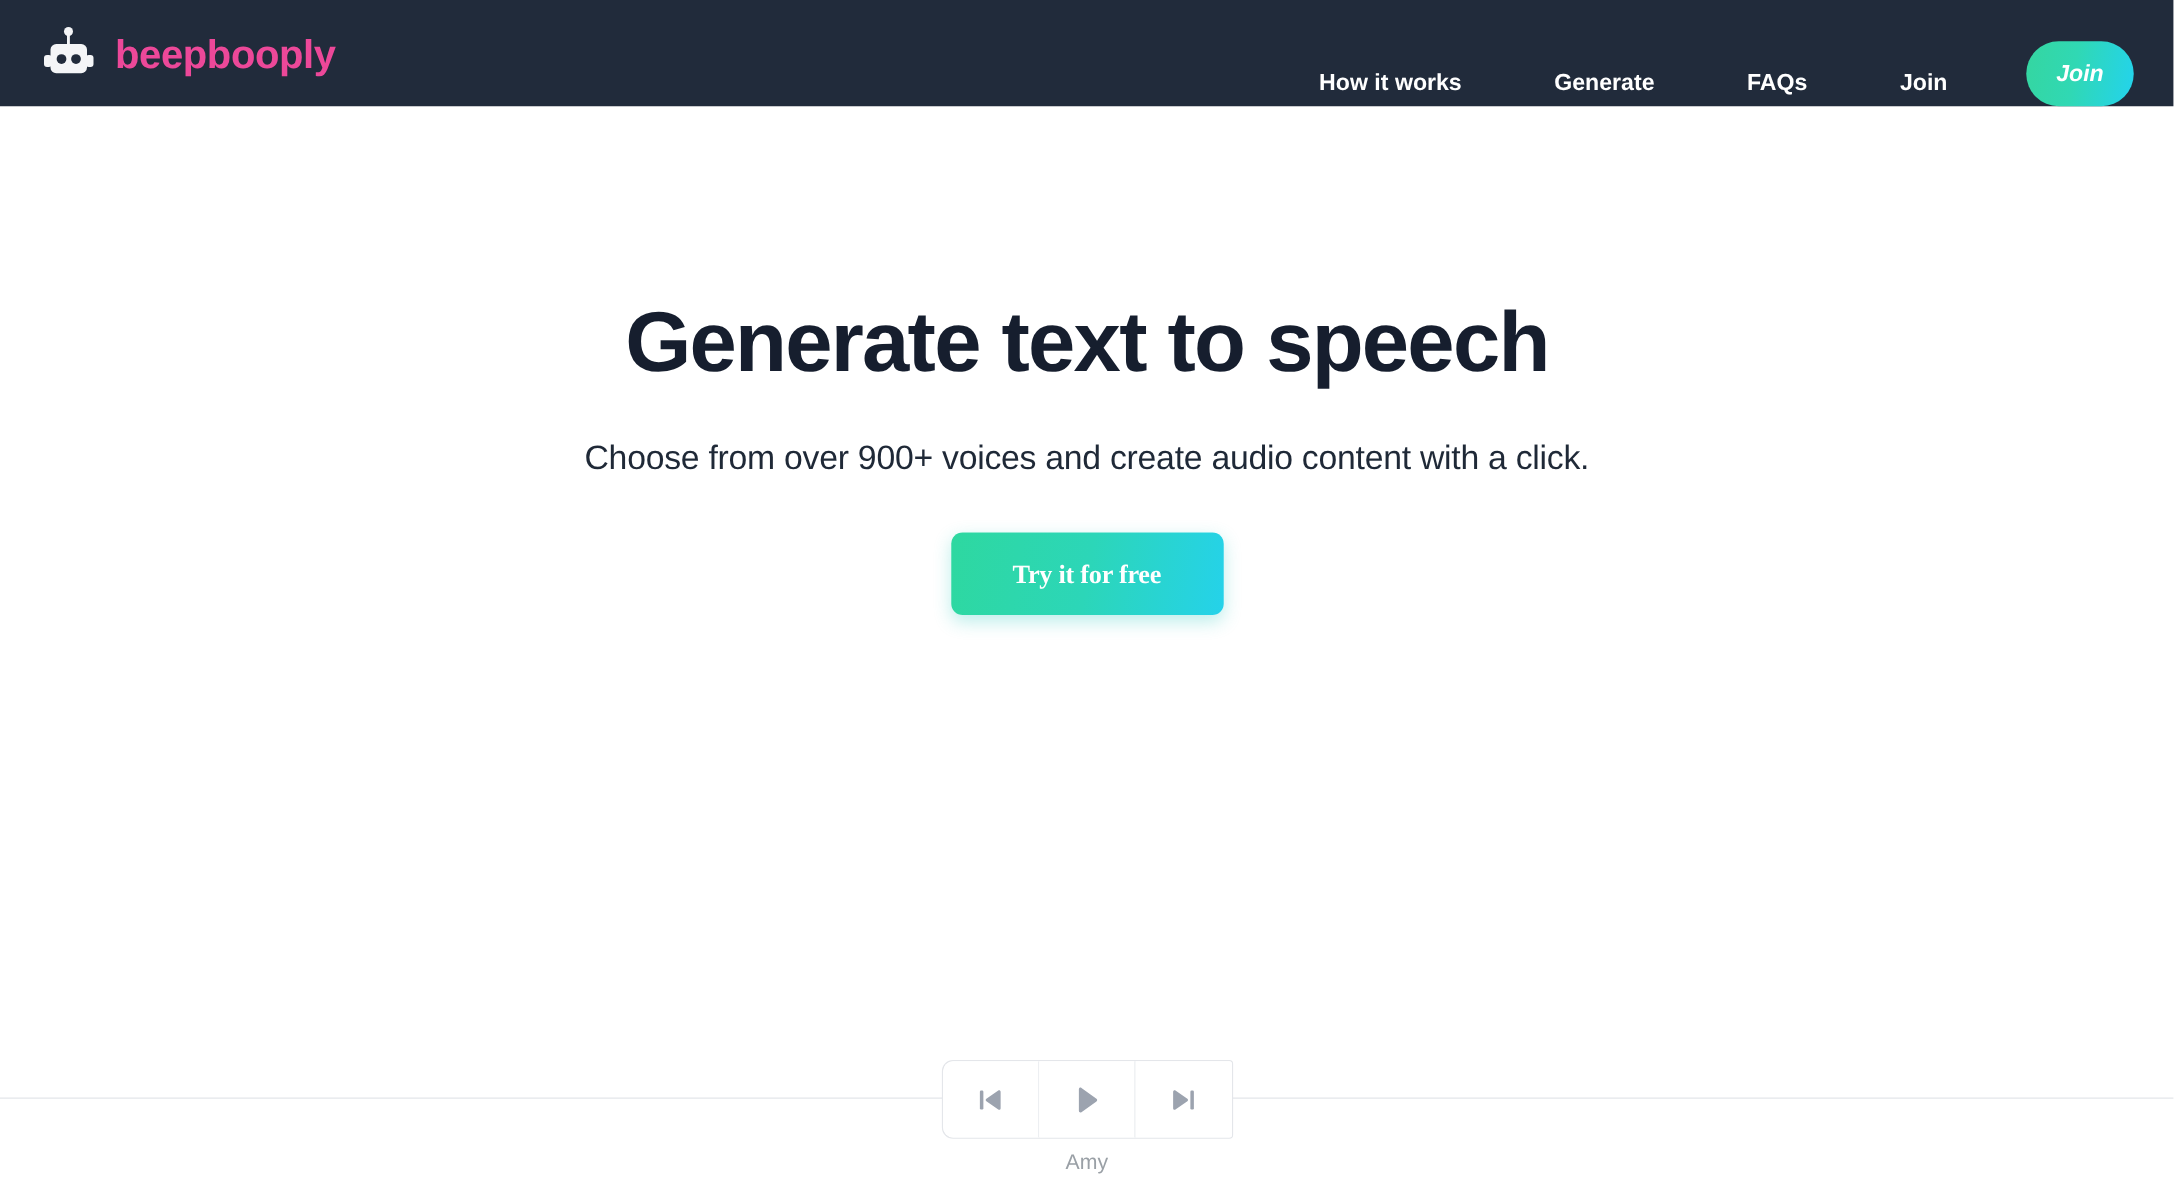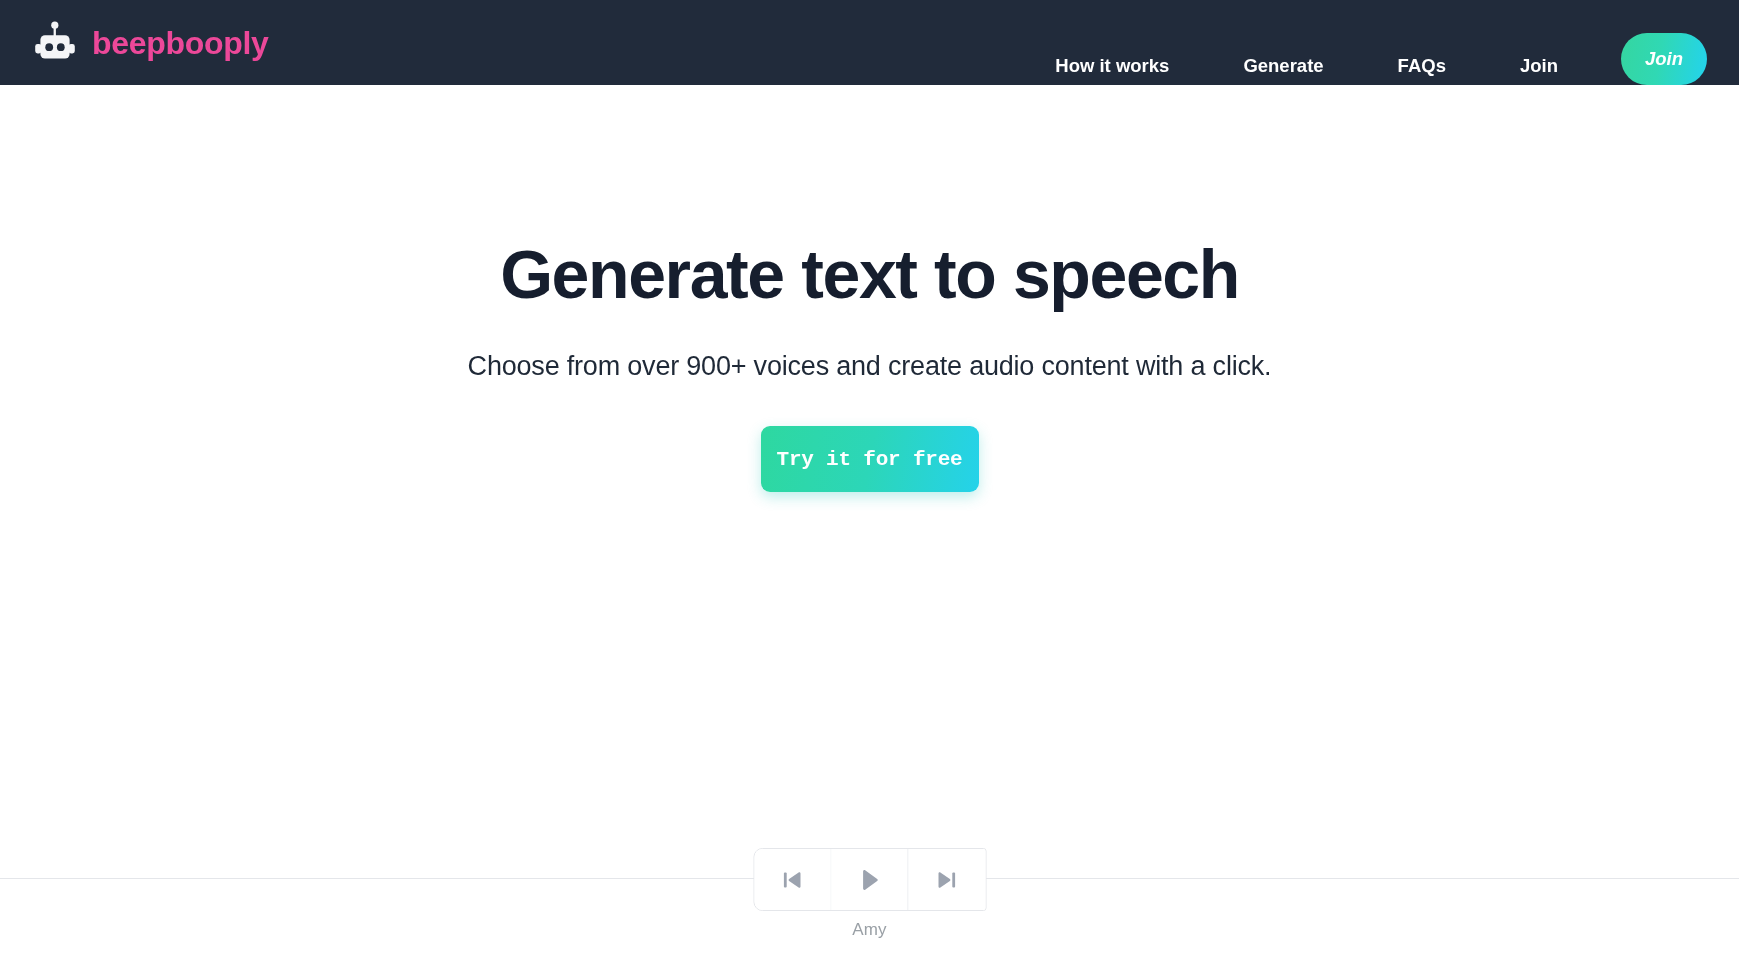--- a/index.html
+++ b/index.html
@@ -142,21 +142,21 @@
   .cta-wrap {
     margin-top: 42px;
     display: flex;
     justify-content: center;
   }
 
   .cta-button {
     border: 0;
     outline: 0;
     cursor: pointer;
-    font-family: Liberation Mono, monospace;
+    font-family: Liberation Serif, serif;
     font-size: 21px;
     font-weight: 700;
     color: #ffffff;
     letter-spacing: -0.2px;
     width: 218px;
     height: 66px;
     border-radius: 9px;
     background: linear-gradient(100deg, #2ed8a0 0%, #2cd6b8 50%, #25d2ea 100%);
     box-shadow: 0 5px 14px rgba(40, 200, 190, 0.30);
     display: flex;

